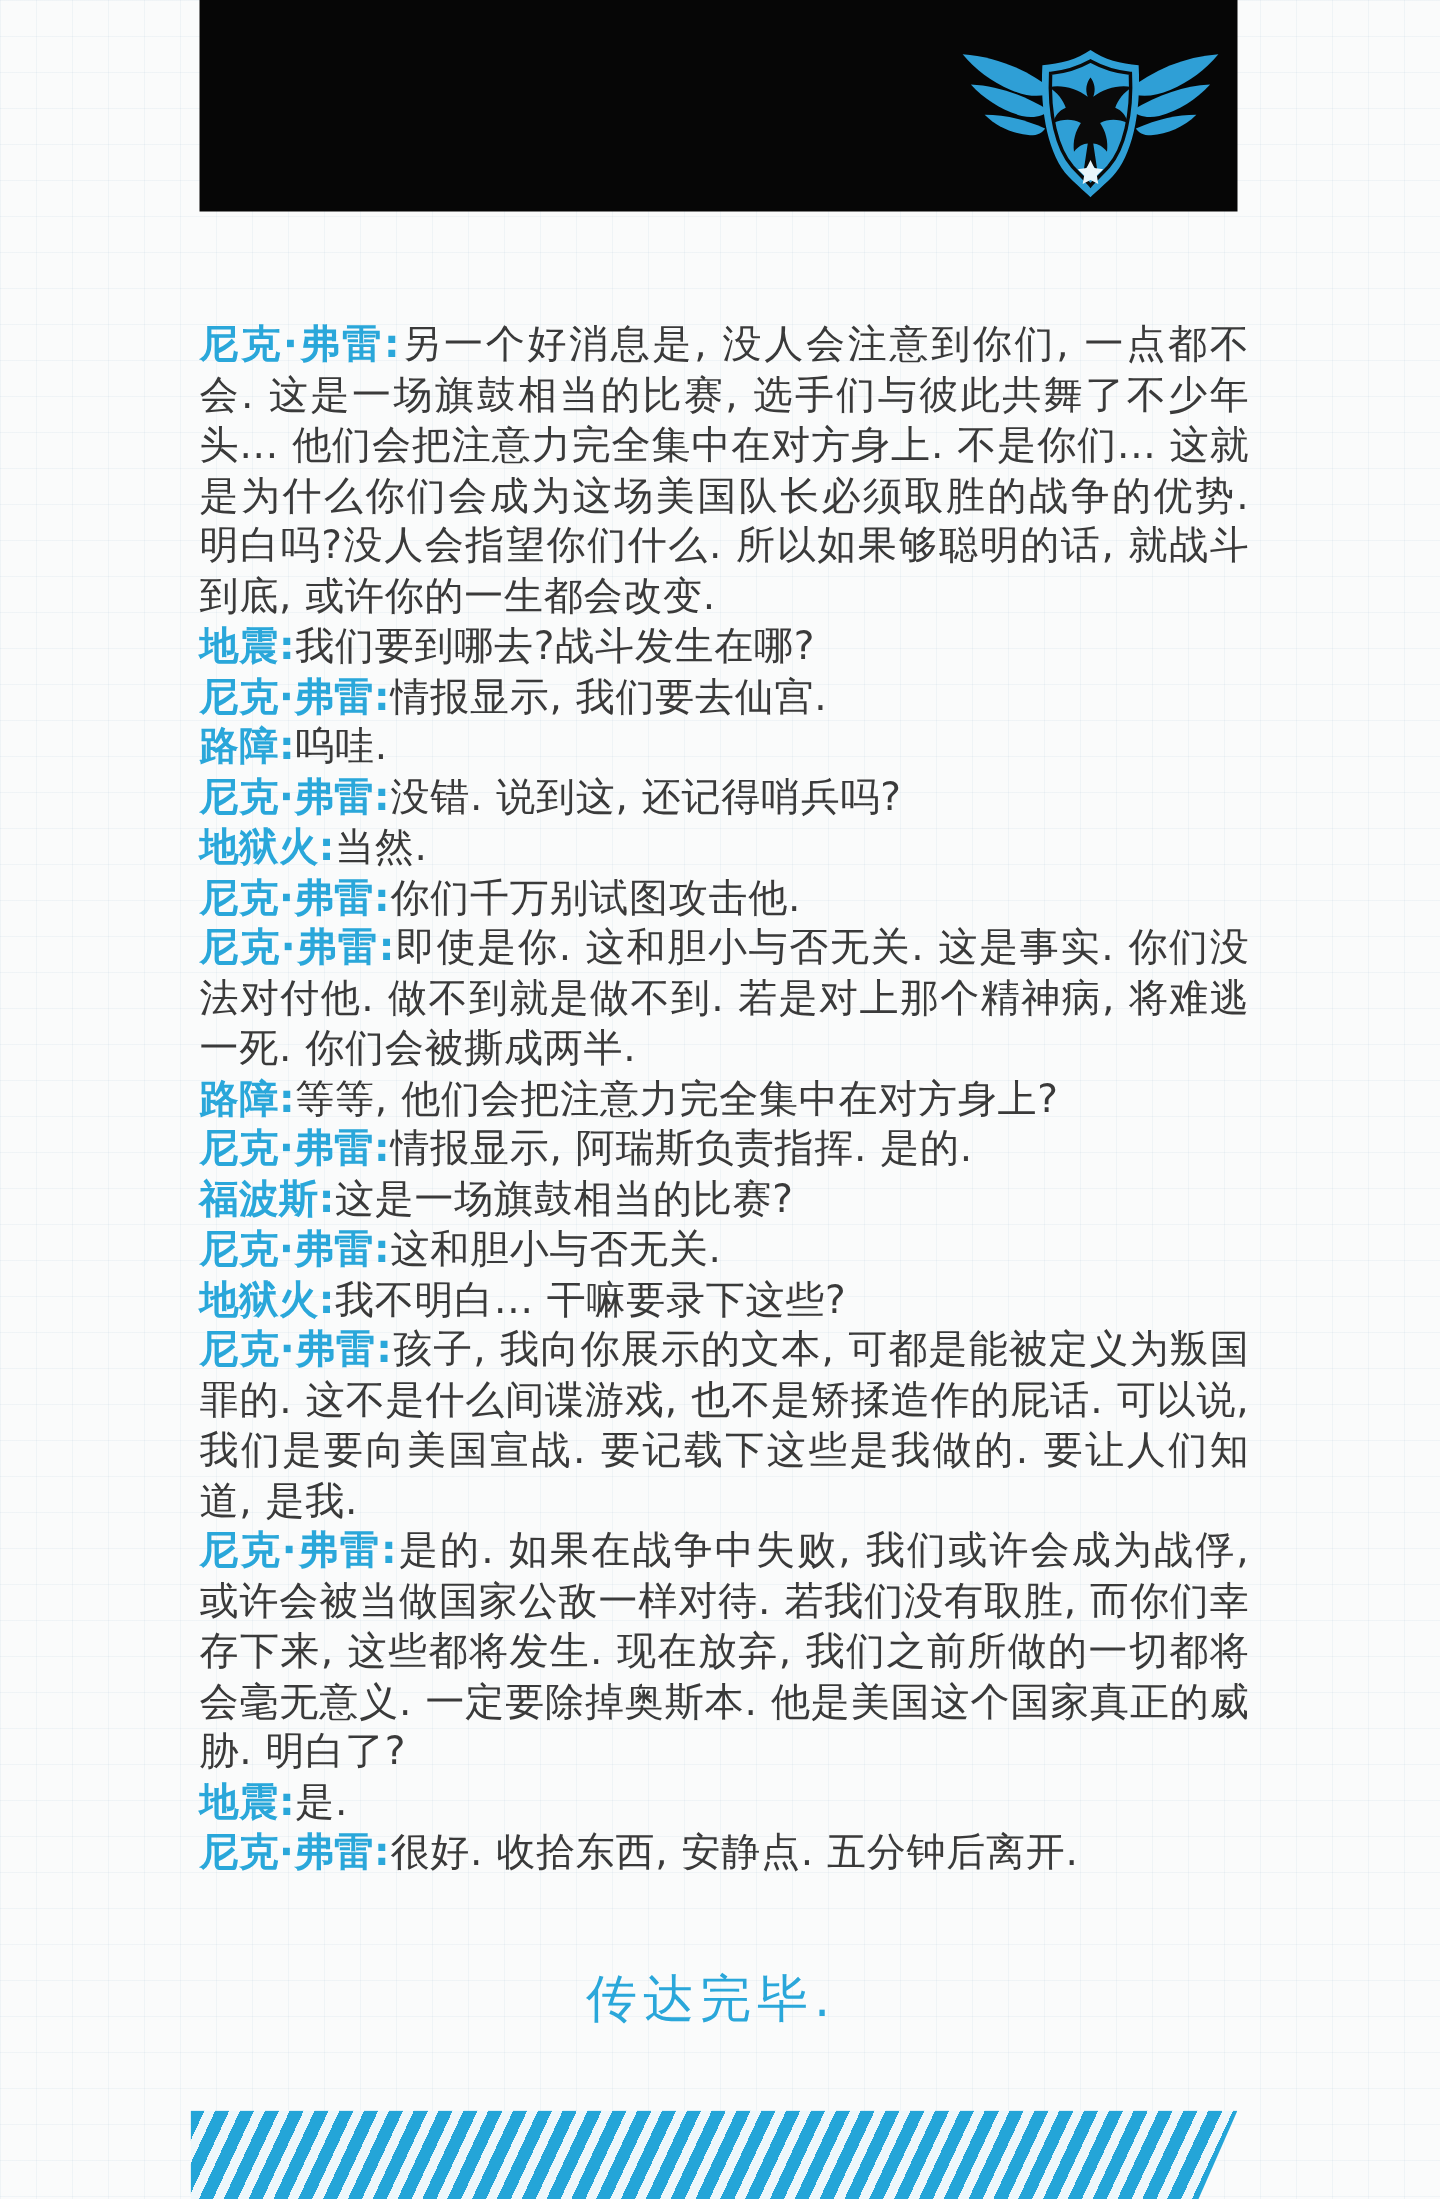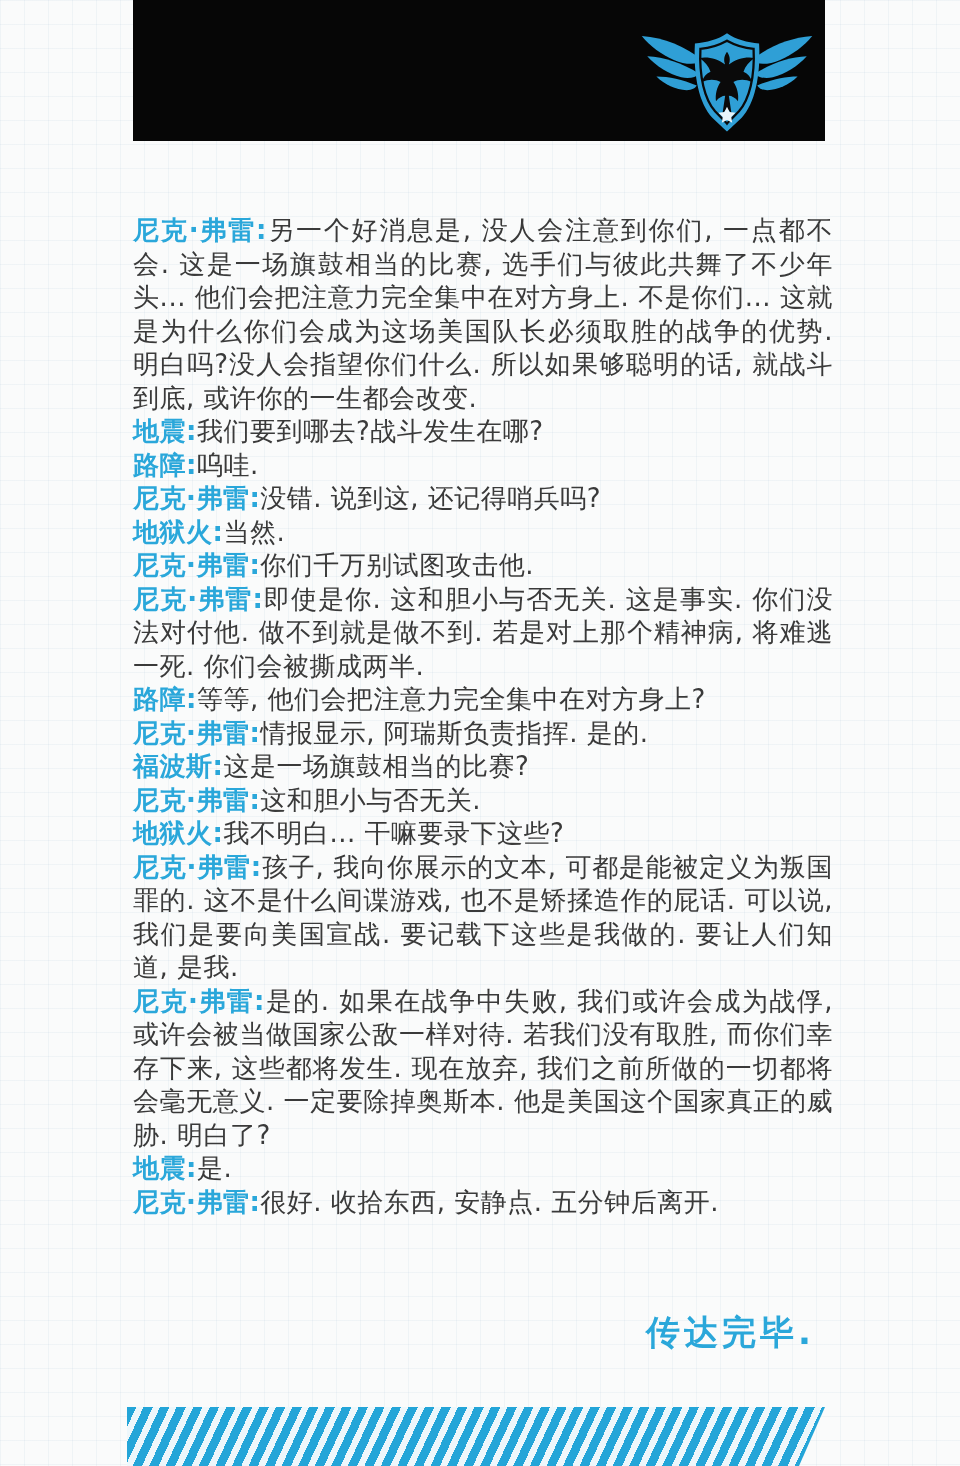--- a/index.html
+++ b/index.html
@@ -50,23 +50,23 @@
   .line { margin: 0; }
   .speaker {
     color: var(--accent, #2aa7da);
     font-weight: bold;
   }
   .signoff {
     position: absolute;
     left: 133px;
     top: 1310px;
     width: 682px;
-    text-align: right;
+    text-align: center;
     font-size: 34px;
-    font-weight: bold;
+    font-weight: normal;
     letter-spacing: 4px;
     color: var(--accent, #2aa7da);
   }
   .stripes {
     position: absolute;
     left: 127px;
     top: 1407px;
     width: 698px;
     height: 59px;
     background: repeating-linear-gradient(
@@ -104,20 +104,21 @@
 
       <path fill="#e9f5fa" d="M100 88 L102.8 93.8 L109.2 94.7 L104.6 99.2 L105.7 105.5 L100 102.5 L94.3 105.5 L95.4 99.2 L90.8 94.7 L97.2 93.8 Z"></path>
     </svg>
   </header>
 
   <main class="dialogue" id="dialogue">
   <p class="line"><span class="speaker">尼克·弗雷:</span><span class="speech">另一个好消息是, 没人会注意到你们, 一点都不会. 这是一场旗鼓相当的比赛, 选手们与彼此共舞了不少年头... 他们会把注意力完全集中在对方身上. 不是你们... 这就是为什么你们会成为这场美国队长必须取胜的战争的优势. 明白吗?没人会指望你们什么. 所以如果够聪明的话, 就战斗到底, 或许你的一生都会改变.</span></p>
 
   <p class="line"><span class="speaker">地震:</span><span class="speech">我们要到哪去?战斗发生在哪?</span></p>
 
+  <p class="line"><span class="speaker">尼克·弗雷:</span><span class="speech">情报显示, 我们要去仙宫.</span></p>
 
   <p class="line"><span class="speaker">路障:</span><span class="speech">呜哇.</span></p>
 
   <p class="line"><span class="speaker">尼克·弗雷:</span><span class="speech">没错. 说到这, 还记得哨兵吗?</span></p>
 
   <p class="line"><span class="speaker">地狱火:</span><span class="speech">当然.</span></p>
 
   <p class="line"><span class="speaker">尼克·弗雷:</span><span class="speech">你们千万别试图攻击他.</span></p>
 
 

